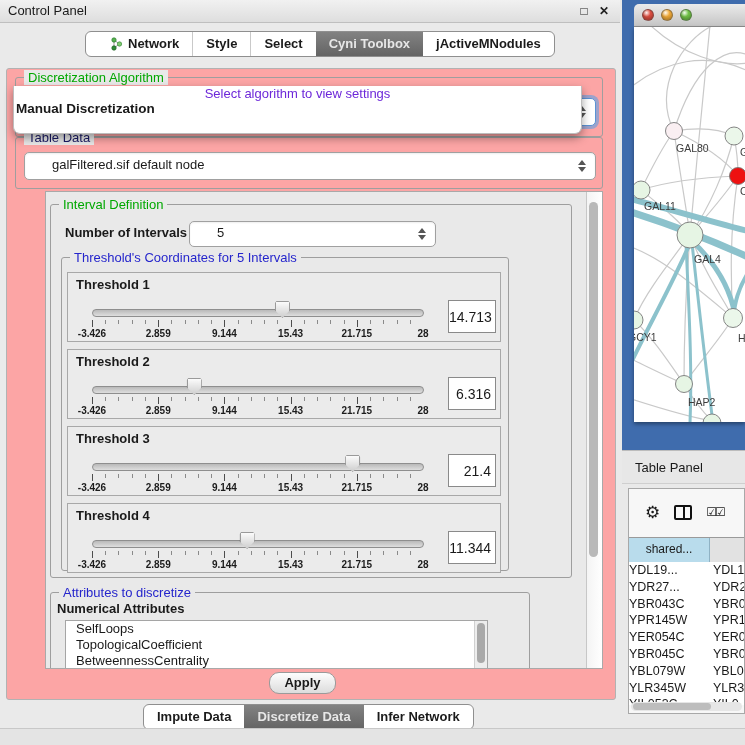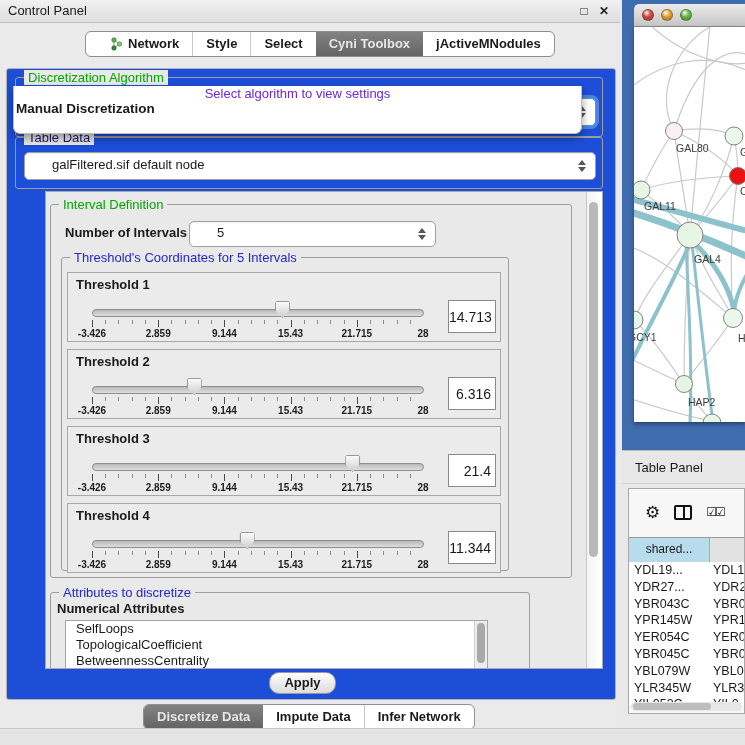--- a/index.html
+++ b/index.html
@@ -18,21 +18,21 @@
   
   .tabbar{display:inline-flex;background:#fff;border:1px solid #8f8f8f;border-radius:6px;overflow:hidden;height:24px;}
   .seg{display:flex;align-items:center;padding:0 13px;font-size:13px;font-weight:bold;line-height:24px;border-left:1px solid #c9c9c9;white-space:nowrap;}
   .seg:first-child{border-left:none;}
   .seg.sel{background:linear-gradient(#828282,#646464);color:#e7e7e7;border-left:none;}
   .seg.sel + .seg{border-left:none;}
   .neticon{margin-right:5px;display:inline-flex;}
   .top-tabs{left:85px;top:31px;padding-left:11px;}
   .bottom-tabs{left:143px;top:704px;}
 
-  .outer-panel{left:6px;top:68px;width:608px;height:630px;background:#1d4ed8;border:1px solid #b2b2b2;border-radius:3px;}
+  .outer-panel{left:6px;top:68px;width:608px;height:630px;background:#fca5a5;border:1px solid #b2b2b2;border-radius:3px;}
 
   .group{position:absolute;border:1px solid #9e9e9e;border-radius:3px;}
   .group-label{position:absolute;top:-8px;left:8px;background:#e9e9e9;padding:0 4px;font-size:13px;white-space:nowrap;}
   .lbl-green{color:#00a800;}
   .lbl-blue{color:#2525cc;}
   .lbl-navy{color:#1b1b66;}
 
   .combo{position:absolute;background:#fff;border:1px solid #a0a0a0;border-radius:5px;font-size:13px;box-shadow:inset 0 1px 2px rgba(0,0,0,.07);}
   .combo .cv{display:block;padding-left:27px;overflow:hidden;white-space:nowrap;}
   .stepper{position:absolute;right:9px;top:50%;transform:translateY(-50%);display:flex;flex-direction:column;gap:2px;}
@@ -87,21 +87,21 @@
   .gear{font-size:17px;line-height:17px;color:#1a1a1a;}
   .split-icon{width:18px;height:15px;border:2px solid #111;border-radius:2px;position:relative;box-sizing:border-box;}
   .split-icon:before{content:"";position:absolute;left:50%;top:0;width:2px;height:100%;background:#111;}
   .checks{font-size:12px;letter-spacing:-2px;color:#1a1a1a;}
   .tp-header{position:absolute;left:0;top:48px;width:200px;height:24px;display:flex;border-top:1px solid #9a9a9a;border-bottom:1px solid #9a9a9a;font-size:12px;}
   .hcell{line-height:22px;text-align:center;box-sizing:border-box;overflow:hidden;white-space:nowrap;}
   .hcell.c1{width:81px;background:#b9dcec;border-right:1px solid #8fb2c4;}
   .hcell.c2{width:119px;background:#e2e2e2;}
   .tp-rows{position:absolute;left:0;top:73px;width:200px;font-size:12.5px;background:#fff;height:143px;overflow:hidden;}
   .tp-row{display:flex;height:16.8px;line-height:16.8px;white-space:nowrap;}
-  .tp-row .rc1{width:81px;padding-left:5px;box-sizing:border-box;overflow:hidden;}
+  .tp-row .rc1{width:81px;box-sizing:border-box;overflow:hidden;}
   .tp-row .rc2{padding-left:3px;overflow:hidden;}
   .hscroll{position:absolute;left:2px;bottom:2px;width:111px;height:9px;background:#e6e6e6;border-radius:5px;}
   .hthumb{position:absolute;left:2px;top:1px;width:78px;height:7px;background:#bdbdbd;border-radius:4px;}
 
   .footer-strip{left:0;top:728px;width:745px;height:17px;background:#e4e4e4;border-top:1px solid #c8c8c8;}
 
   .bold13{font-weight:bold;font-size:13px;position:absolute;white-space:nowrap;}
 </style>
 </head>
 <body>
@@ -267,25 +267,25 @@
 
       <div class="sp-scrollbar">
           <div class="sp-thumb"></div>
         </div>
     </div>
 
     <div class="abs apply-btn">Apply</div>
   </div>
 
   <div class="abs tabbar bottom-tabs">
+    <div class="seg">
+        <span>Impute Data</span>
+      </div>
     <div class="seg sel">
         <span>Discretize Data</span>
-      </div>
-    <div class="seg">
-        <span>Impute Data</span>
       </div>
     <div class="seg">
         <span>Infer Network</span>
       </div>
   </div>
 </div>
 
 <div class="abs dd-popup">
   <div class="dd-ph">Select algorithm to view settings</div>
   <div class="dd-item dd-bold">Manual Discretization</div>

